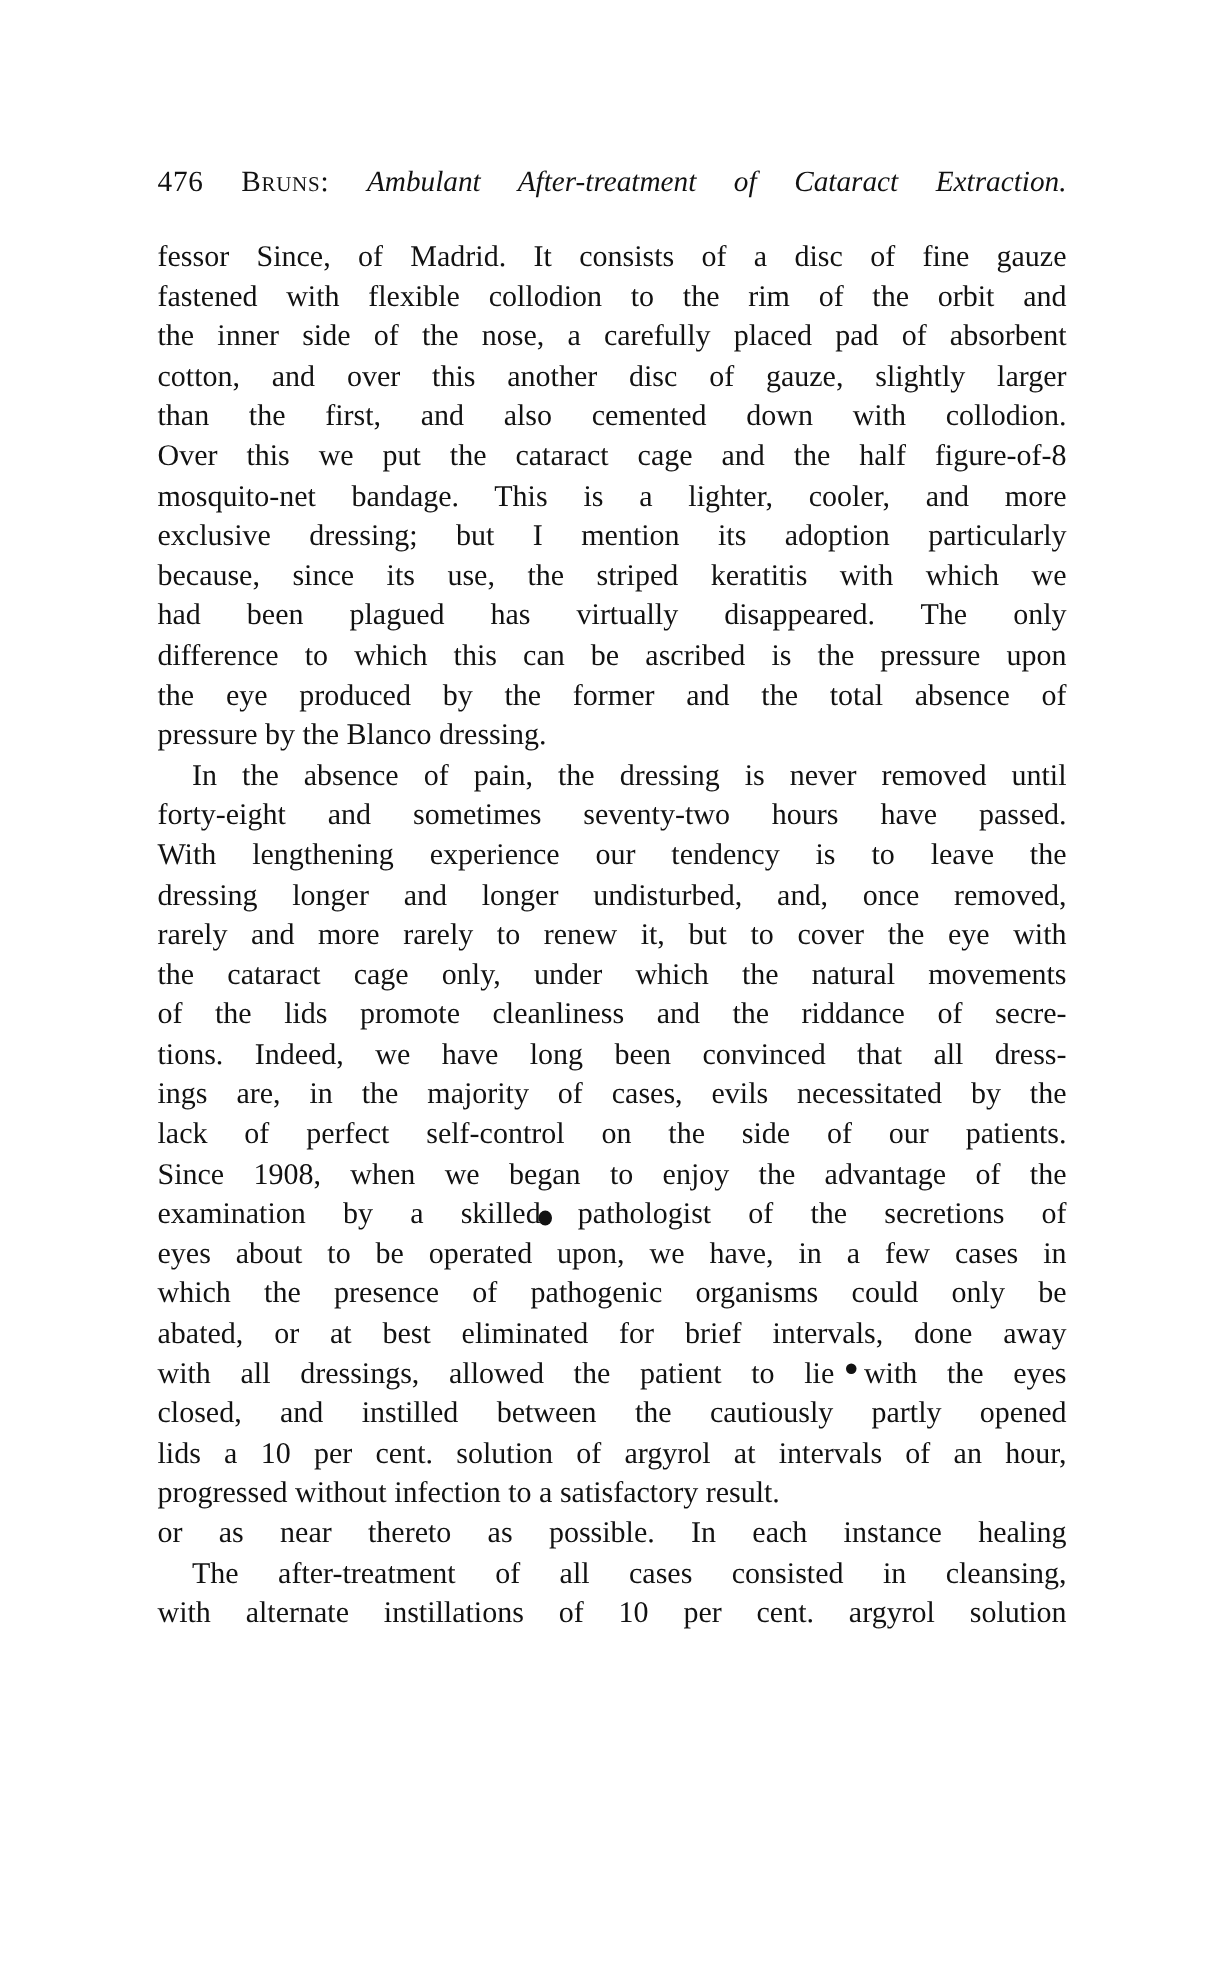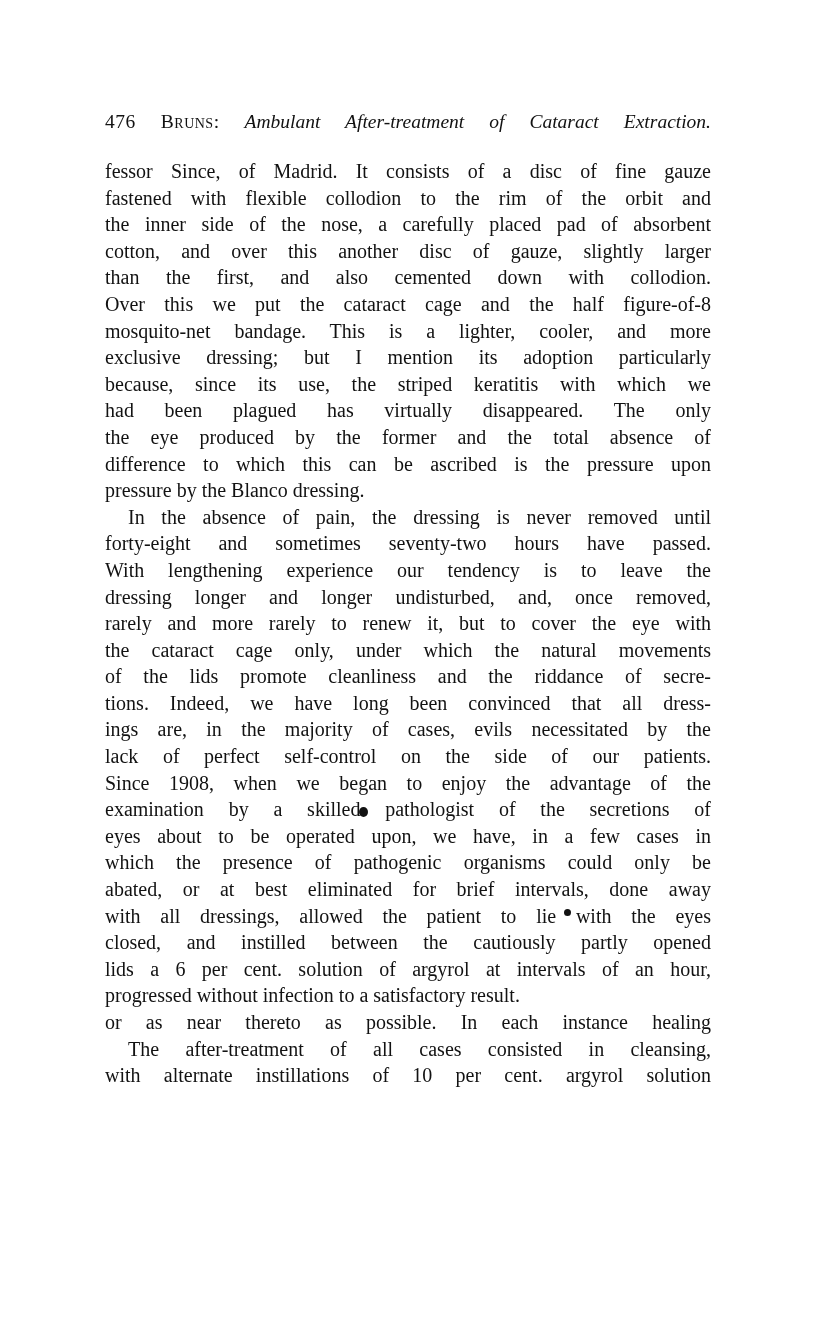--- a/index.html
+++ b/index.html
@@ -71,22 +71,22 @@
         <div class="line">fessor Since, of Madrid.  It consists of a disc of fine gauze</div>
         <div class="line">fastened with flexible collodion to the rim of the orbit and</div>
         <div class="line">the inner side of the nose, a carefully placed pad of absorbent</div>
         <div class="line">cotton, and over this another disc of gauze, slightly larger</div>
         <div class="line">than the first, and also cemented down with collodion.</div>
         <div class="line">Over this we put the cataract cage and the half figure-of-8</div>
         <div class="line">mosquito-net bandage.  This is a lighter, cooler, and more</div>
         <div class="line">exclusive dressing; but I mention its adoption particularly</div>
         <div class="line">because, since its use, the striped keratitis with which we</div>
         <div class="line">had been plagued has virtually disappeared.  The only</div>
+        <div class="line">difference to which this can be ascribed is the pressure upon</div>
         <div class="line">the eye produced by the former and the total absence of</div>
-        <div class="line">difference to which this can be ascribed is the pressure upon</div>
         <div class="line last">pressure by the Blanco dressing.</div>
       </div>
 
       <div class="paragraph">
         <div class="line indent">In the absence of pain, the dressing is never removed until</div>
         <div class="line">forty-eight and sometimes seventy-two hours have passed.</div>
         <div class="line">With lengthening experience our tendency is to leave the</div>
         <div class="line">dressing longer and longer undisturbed, and, once removed,</div>
         <div class="line">rarely and more rarely to renew it, but to cover the eye with</div>
         <div class="line">the cataract cage only, under which the natural movements</div>
@@ -94,21 +94,21 @@
         <div class="line">tions.  Indeed, we have long been convinced that all dress-</div>
         <div class="line">ings are, in the majority of cases, evils necessitated by the</div>
         <div class="line">lack of perfect self-control on the side of our patients.</div>
         <div class="line">Since 1908, when we began to enjoy the advantage of the</div>
         <div class="line">examination by a skilled pathologist of the secretions of</div>
         <div class="line">eyes about to be operated upon, we have, in a few cases in</div>
         <div class="line">which the presence of pathogenic organisms could only be</div>
         <div class="line">abated, or at best eliminated for brief intervals, done away</div>
         <div class="line">with all dressings, allowed the patient to lie with the eyes</div>
         <div class="line">closed, and instilled between the cautiously partly opened</div>
-        <div class="line">lids a 6 per cent. solution of argyrol at intervals of an hour,</div>
+        <div class="line">lids a 10 per cent. solution of argyrol at intervals of an hour,</div>
         <div class="line last">progressed without infection to a satisfactory result.</div>
         <div class="line">or as near thereto as possible.  In each instance healing</div>
       </div>
 
       <div class="paragraph">
         <div class="line indent">The after-treatment of all cases consisted in cleansing,</div>
         <div class="line">with alternate instillations of 10 per cent. argyrol solution</div>
       </div>
     </div>
 

